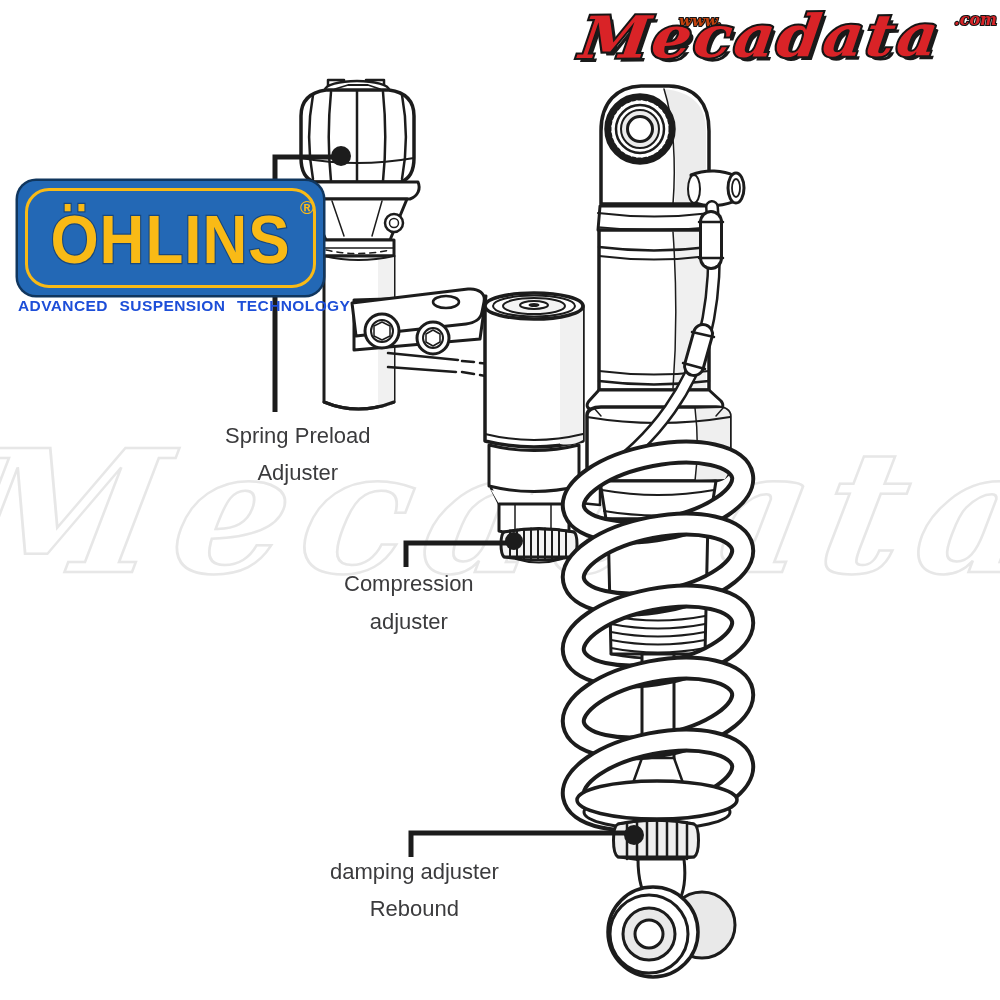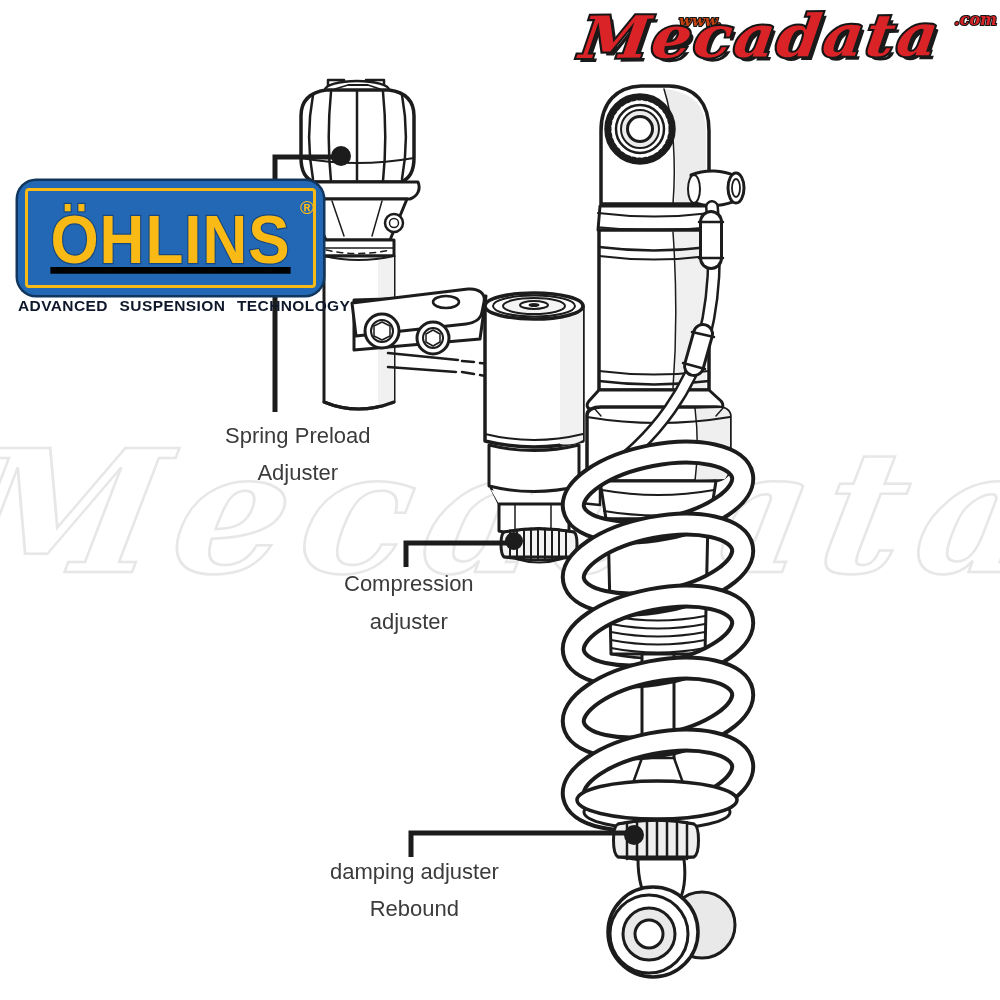--- a/index.html
+++ b/index.html
@@ -28,31 +28,31 @@
     font-family:"DejaVu Serif",serif;font-style:italic;font-weight:bold;
     font-size:15px;color:#c2410c;-webkit-text-stroke:2.2px #151515;paint-order:stroke fill;}
   #mecadata-logo .com{position:absolute;right:0px;top:8px;
     font-family:"DejaVu Serif",serif;font-style:italic;font-weight:bold;
     font-size:16px;color:#d92327;-webkit-text-stroke:2.2px #151515;paint-order:stroke fill;margin-left:20px;}
 
   
   #ohlins-logo{position:absolute;left:18px;top:181px;width:305px;height:114px;z-index:2;
     background:#2368b5;border-radius:18px;box-shadow:0 0 0 2.5px #10365e;}
   #ohlins-logo .inner{position:absolute;left:7px;top:7px;right:7px;bottom:7px;
-    border:3px solid #f9ba16;border-radius:4px;
-    display:flex;align-items:center;justify-content:center;text-decoration:underline;}
+    border:3px solid #f9ba16;border-radius:24px;
+    display:flex;align-items:center;justify-content:center;}
   #ohlins-logo .word{font-family:"Liberation Sans",sans-serif;font-weight:bold;
     font-size:62px;letter-spacing:1px;color:#f9ba16;line-height:1;
     -webkit-text-stroke:2.2px #17477e;paint-order:stroke fill;
     transform:scaleY(1.12);margin-top:2px;}
   #ohlins-logo .reg{position:absolute;right:9px;top:16px;color:#f9ba16;
     font-size:19px;font-weight:bold;}
   #ohlins-tagline{position:absolute;left:18px;top:297px;width:312px;z-index:2;
     font-family:"Liberation Sans",sans-serif;font-weight:bold;font-size:15.5px;
-    letter-spacing:0.4px;word-spacing:7px;color:#0f172a;white-space:nowrap;}
+    letter-spacing:0.4px;word-spacing:7px;color:#1d4ed8;white-space:nowrap;}
 
   
   .callout-label{position:absolute;z-index:2;color:#3b3b3d;
     font-family:"Liberation Sans",sans-serif;font-size:22px;line-height:37px;text-align:center;}
   #label-spring-preload{left:225px;top:417px;}
   #label-compression{left:344px;top:565px;line-height:38px;}
   #label-rebound{left:330px;top:853px;}
 </style>
 </head>
 <body>

